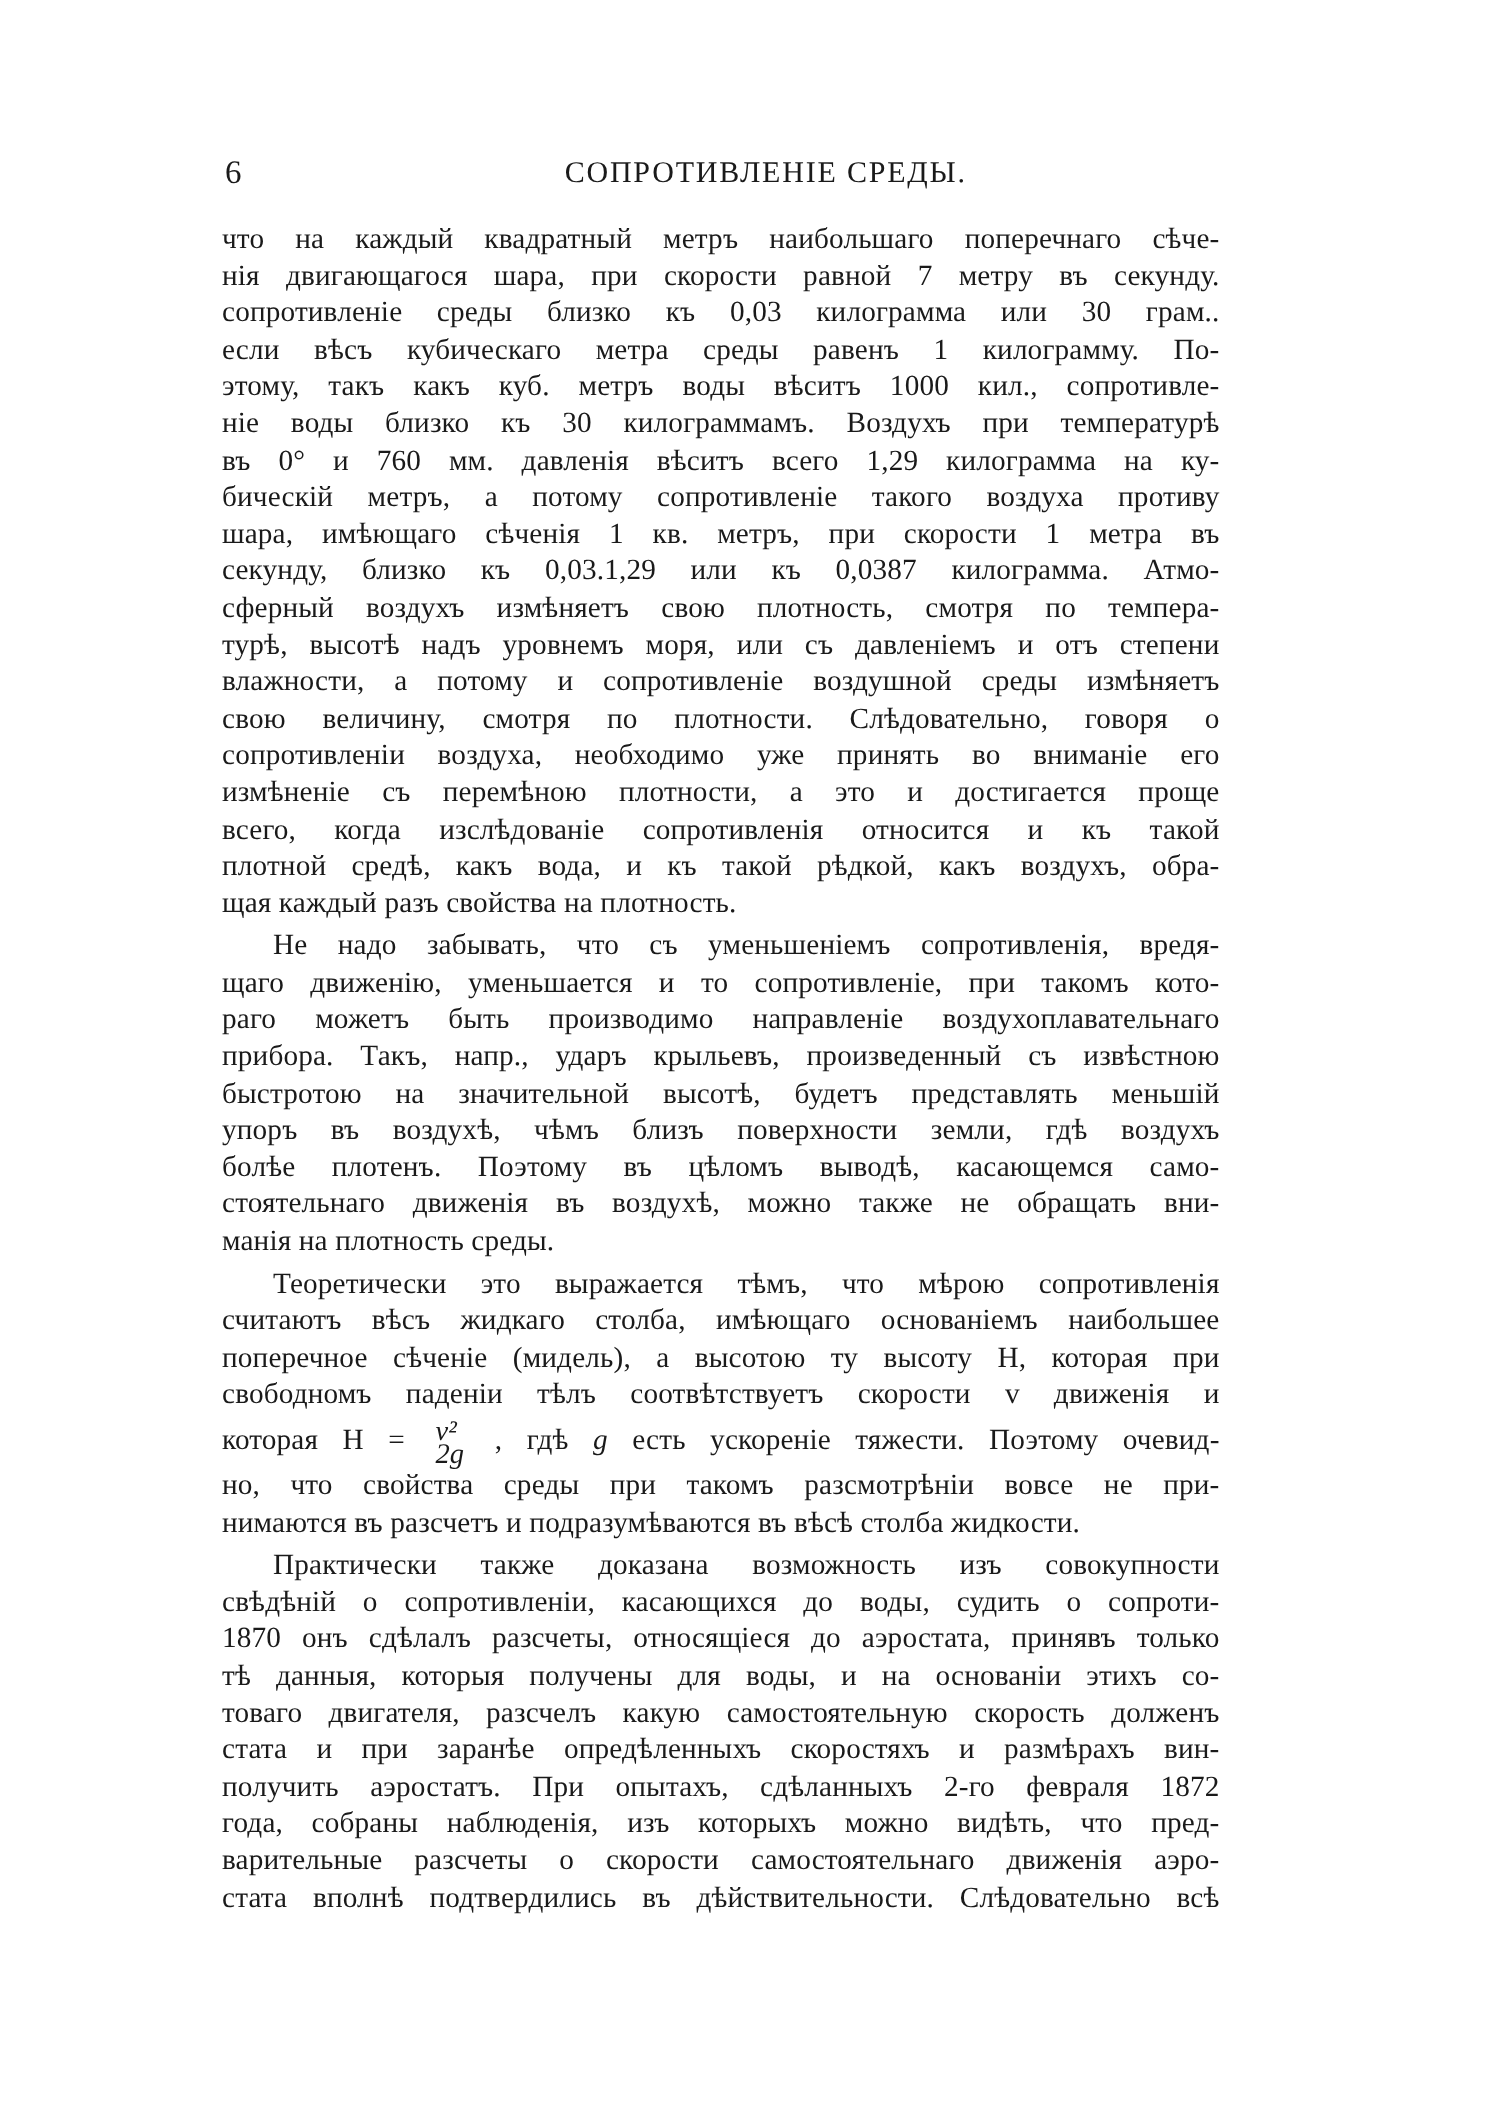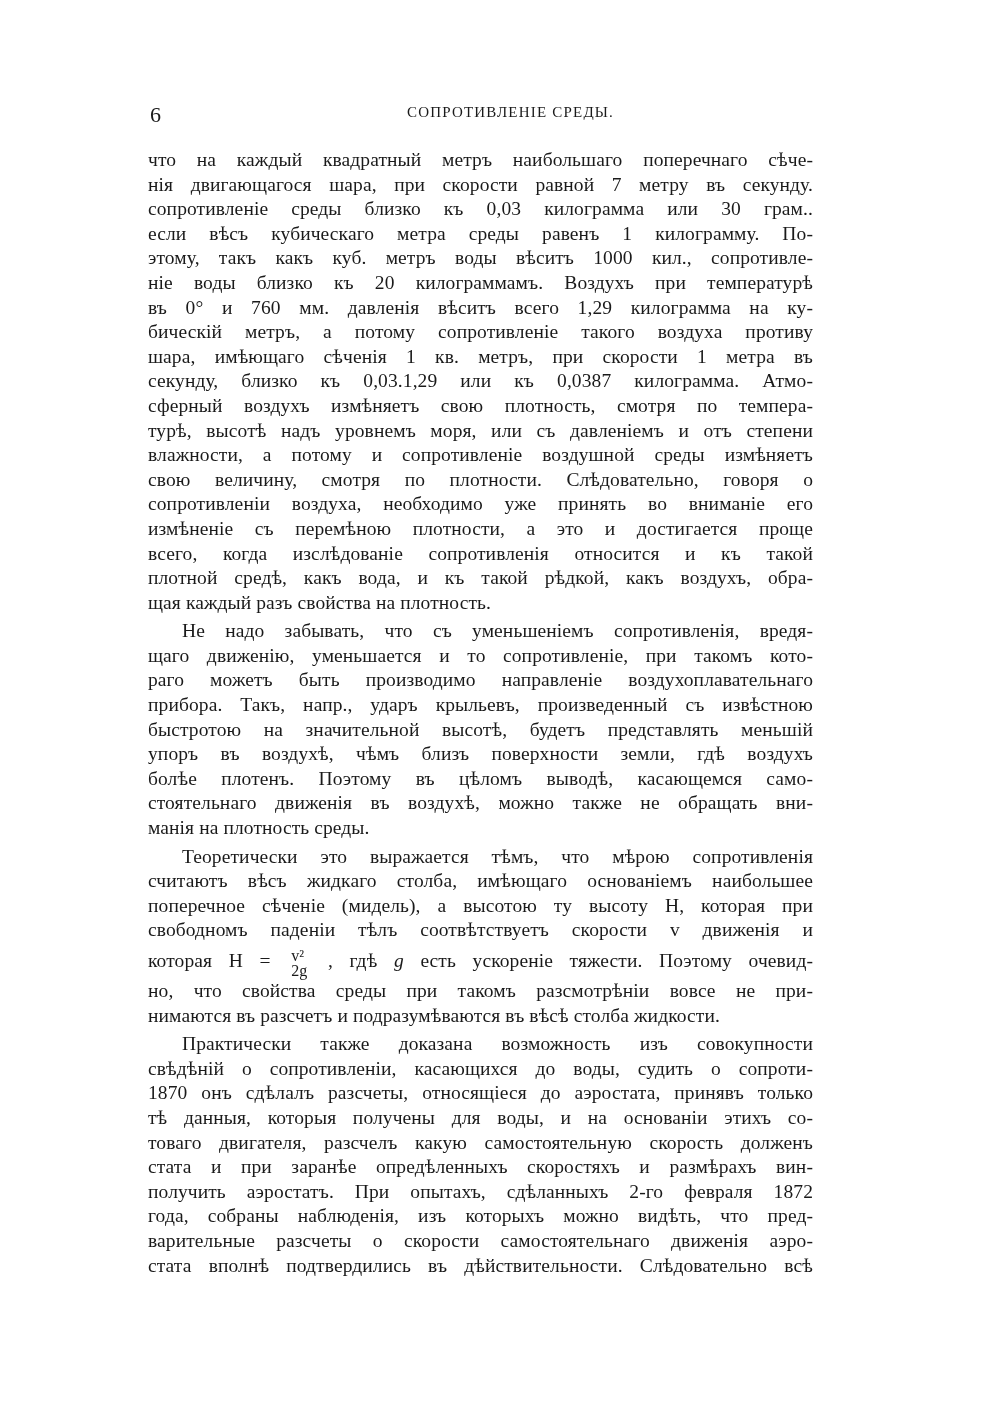--- a/index.html
+++ b/index.html
@@ -6,33 +6,33 @@
   body { width: 1000px; height: 1418px; position: relative; overflow: hidden; }
   .page {
     position: absolute; left: 0; top: 0; width: 1000px; height: 1418px;
     background: #ffffff; color: #1a1a1a;
     font-family: "Liberation Serif", "DejaVu Serif", serif;
   }
   .header { position: absolute; left: 148px; top: 100px; width: 665px; height: 30px; }
   .page-number { position: absolute; left: 2px; top: 2px; font-size: 22px; }
   .running-head {
     position: absolute; left: 0; right: 0; top: 4px; text-align: center;
-    font-size: 15px; letter-spacing: 1.2px; font-variant: small-caps; padding-left: 60px;
+    font-size: 20px; letter-spacing: 1.2px; font-variant: small-caps; padding-left: 60px;
   }
   .body-text { position: absolute; left: 148px; top: 148px; width: 665px; }
   .line {
     display: block; height: 24.6px; line-height: 24.6px; font-size: 19.5px;
     text-align: justify; text-align-last: justify; white-space: nowrap; overflow: visible;
     letter-spacing: 0.1px;
   }
   .line.last { text-align-last: left; }
   .line.indent { padding-left: 34px; }
   .para-gap { height: 4px; }
   .formula-line { height: 36px; line-height: 36px; position: relative; }
-  .frac { display: inline-block; vertical-align: middle; text-align: center; font-size: 16px; line-height: 15px; margin: 0 4px; }
+  .frac { display: inline-block; vertical-align: middle; text-align: center; font-style: italic; font-size: 19px; line-height: 15px; margin: 0 4px; }
   .frac .num { display: block; }
   .frac .den { display: block; }
   .ital { font-style: italic; }
 </style>
 </head>
 <body>
 
 <div class="page">
   <div class="header">
     <span class="page-number">6</span>
@@ -40,21 +40,21 @@
   </div>
 
   <div class="body-text">
 
     <div>
       <span class="line">что на каждый квадратный метръ наибольшаго поперечнаго сѣче-</span>
       <span class="line">нія двигающагося шара, при скорости равной 7 метру въ секунду.</span>
       <span class="line">сопротивленіе среды близко къ 0,03 килограмма или 30 грам..</span>
       <span class="line">если вѣсъ кубическаго метра среды равенъ 1 килограмму. По-</span>
       <span class="line">этому, такъ какъ куб. метръ воды вѣситъ 1000 кил., сопротивле-</span>
-      <span class="line">ніе воды близко къ 20 килограммамъ. Воздухъ при температурѣ</span>
+      <span class="line">ніе воды близко къ 30 килограммамъ. Воздухъ при температурѣ</span>
       <span class="line">въ 0° и 760 мм. давленія вѣситъ всего 1,29 килограмма на ку-</span>
       <span class="line">бическій метръ, а потому сопротивленіе такого воздуха противу</span>
       <span class="line">шара, имѣющаго сѣченія 1 кв. метръ, при скорости 1 метра въ</span>
       <span class="line">секунду, близко къ 0,03.1,29 или къ 0,0387 килограмма. Атмо-</span>
       <span class="line">сферный воздухъ измѣняетъ свою плотность, смотря по темпера-</span>
       <span class="line">турѣ, высотѣ надъ уровнемъ моря, или съ давленіемъ и отъ степени</span>
       <span class="line">влажности, а потому и сопротивленіе воздушной среды измѣняетъ</span>
       <span class="line">свою величину, смотря по плотности. Слѣдовательно, говоря о</span>
       <span class="line">сопротивленіи воздуха, необходимо уже принять во вниманіе его</span>
       <span class="line">измѣненіе съ перемѣною плотности, а это и достигается проще</span>

